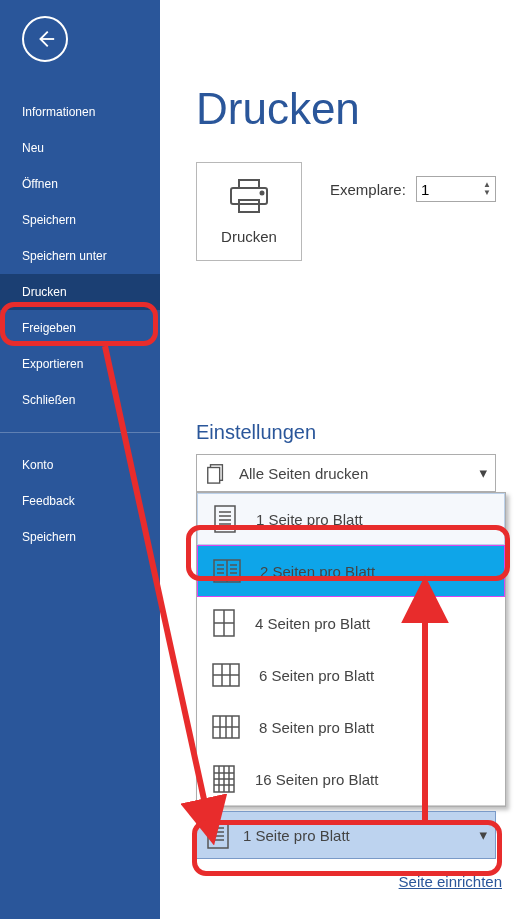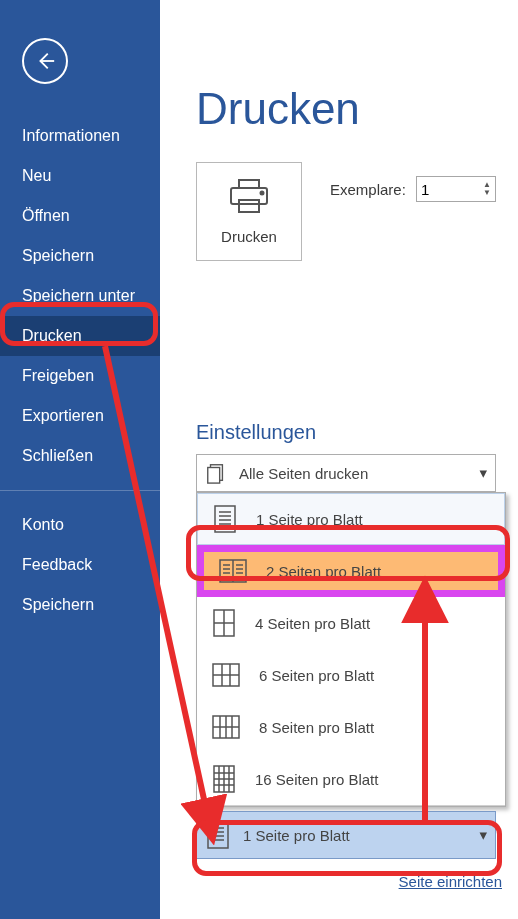--- a/index.html
+++ b/index.html
@@ -11,22 +11,22 @@
       background: #fff;
       overflow: hidden;
       position: relative;
     }
     
     .sidebar {
       width: 160px;
       height: 100%;
       background: #2a569a;
       color: #fff;
-      padding-top: 28px;
-      font-size: 16px;
+      padding-top: 6px;
+      font-size: 12px;
       flex-shrink: 0;
     }
     .back-circle {
       width: 46px; height: 46px;
       border: 2px solid #fff;
       border-radius: 50%;
       margin: 10px 0 32px 22px;
       display:flex; align-items:center; justify-content:center;
       cursor:pointer;
     }
@@ -110,22 +110,22 @@
     .popup-item {
       display:flex; align-items:center;
       height: 52px;
       padding: 0 14px;
       gap: 18px;
       font-size: 15px;
       color:#444;
       cursor:pointer;
     }
     .popup-item.highlight {
-      background: #fdba74;
-      border:7px solid #d946ef;
+      background: #0ea5e9;
+      border:1px solid #d946ef;
     }
     .popup-item.current {
       background: #f5f8fc;
       border:1px solid #bcd1ea;
     }
     .popup-divider { height:1px; background:#d0d0d0; }
     .popup-sub {
       display:flex; align-items:center;
       height: 32px;
       padding: 0 10px;

